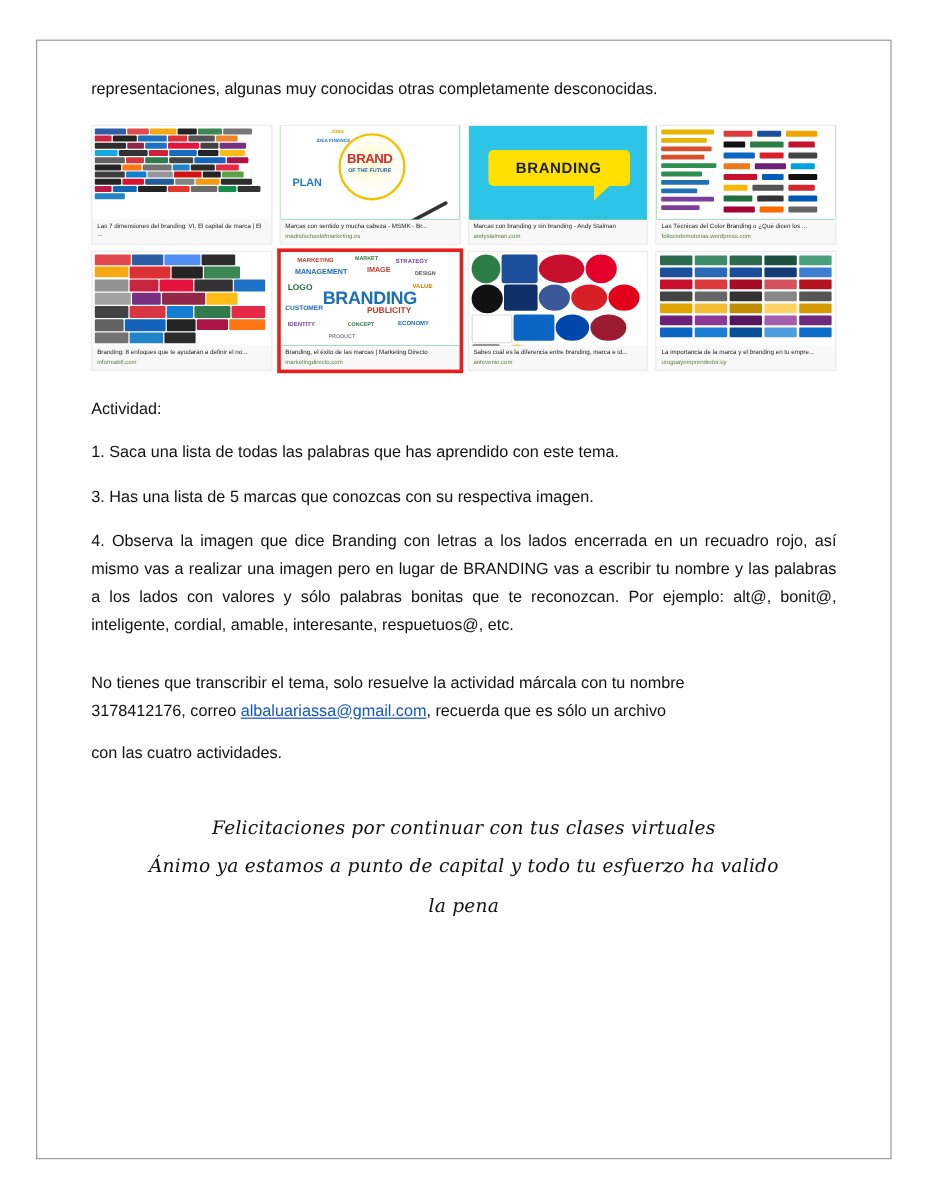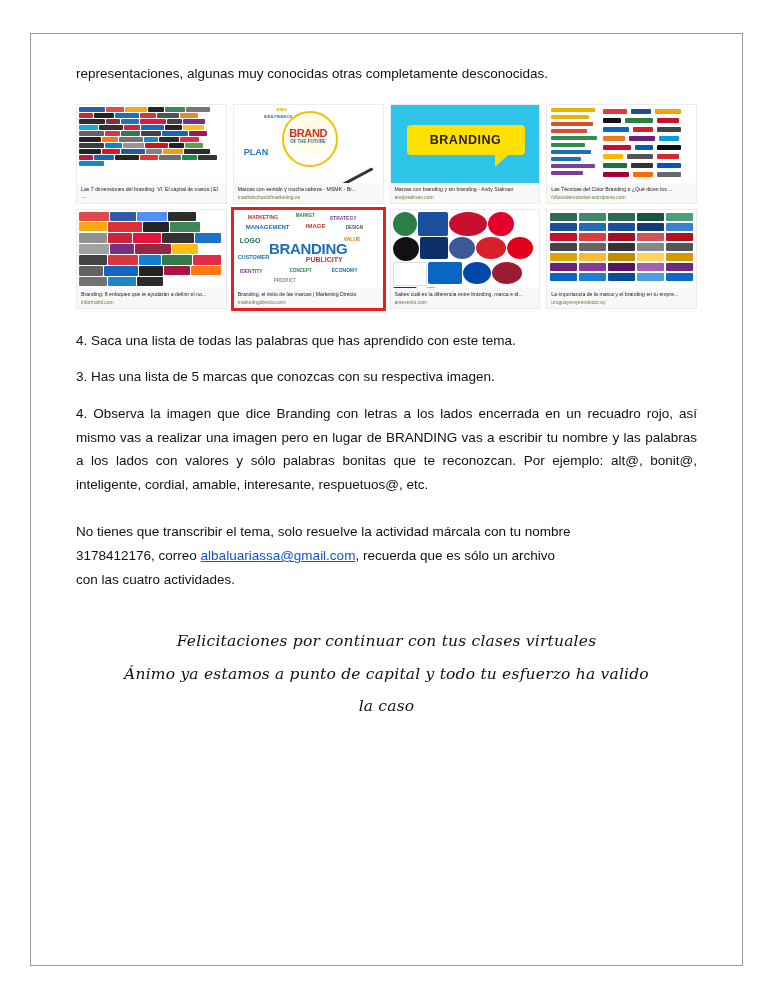--- a/index.html
+++ b/index.html
@@ -596,30 +596,31 @@
             </div>
           </div>
           <div class="caption">
             <span>La importancia de la marca y el branding en tu empre...</span>
             <span class="src">uruguayemprendedor.uy</span>
           </div>
         </div>
       </div>
     </div>
 
-    <p class="body-text">4. Saca una lista de todas las palabras que has aprendido con este tema.</p>
+    <p class="body-text activity-title">Actividad:</p>
+    <p class="body-text">1. Saca una lista de todas las palabras que has aprendido con este tema.</p>
     <p class="body-text">3. Has una lista de 5 marcas que conozcas con su respectiva imagen.</p>
     <p class="body-text">4.  Observa la imagen que dice Branding con letras a los lados encerrada en un recuadro rojo, así mismo vas a realizar una imagen pero en lugar de BRANDING vas a escribir tu nombre y las palabras a los lados con valores y sólo palabras bonitas que te reconozcan. Por ejemplo: alt@, bonit@, inteligente, cordial, amable, interesante, respuetuos@, etc.</p>
 
     <div class="note-block" style="margin-top:24px;">
       <p class="body-text" style="margin-bottom:0;">No tienes que transcribir el tema, solo resuelve la actividad márcala con tu nombre</p>
-      <p class="body-text" style="margin-bottom:0;"><span>3178412176, correo </span><a class="mail" href="#">albaluariassa@gmail.com</a><span>,  recuerda que es sólo un archivo</span></p>
+      <p class="body-text" style="margin-bottom:12px;"><span>3178412176, correo </span><a class="mail" href="#">albaluariassa@gmail.com</a><span>,  recuerda que es sólo un archivo</span></p>
       <p class="body-text">con las cuatro actividades.</p>
     </div>
 
     <div class="closing">
       <div>Felicitaciones por continuar con tus clases virtuales</div>
       <div>Ánimo ya estamos a punto de capital y todo tu esfuerzo ha valido</div>
-      <div>la caso</div>
+      <div>la pena</div>
     </div>
 
   </div>
 </div>
 
 </body></html>

